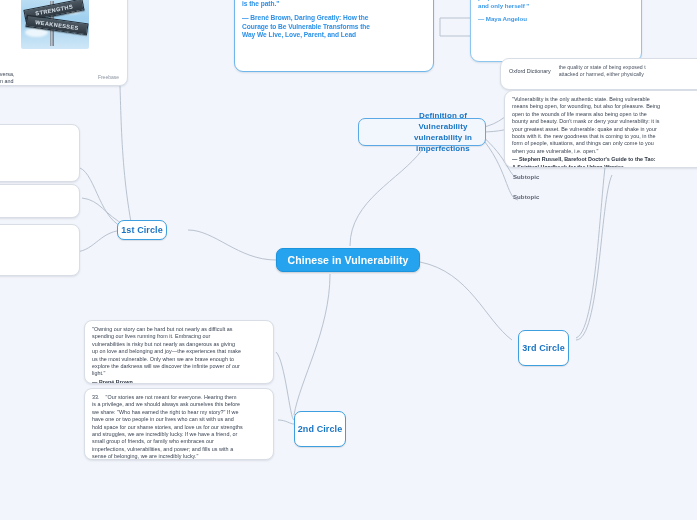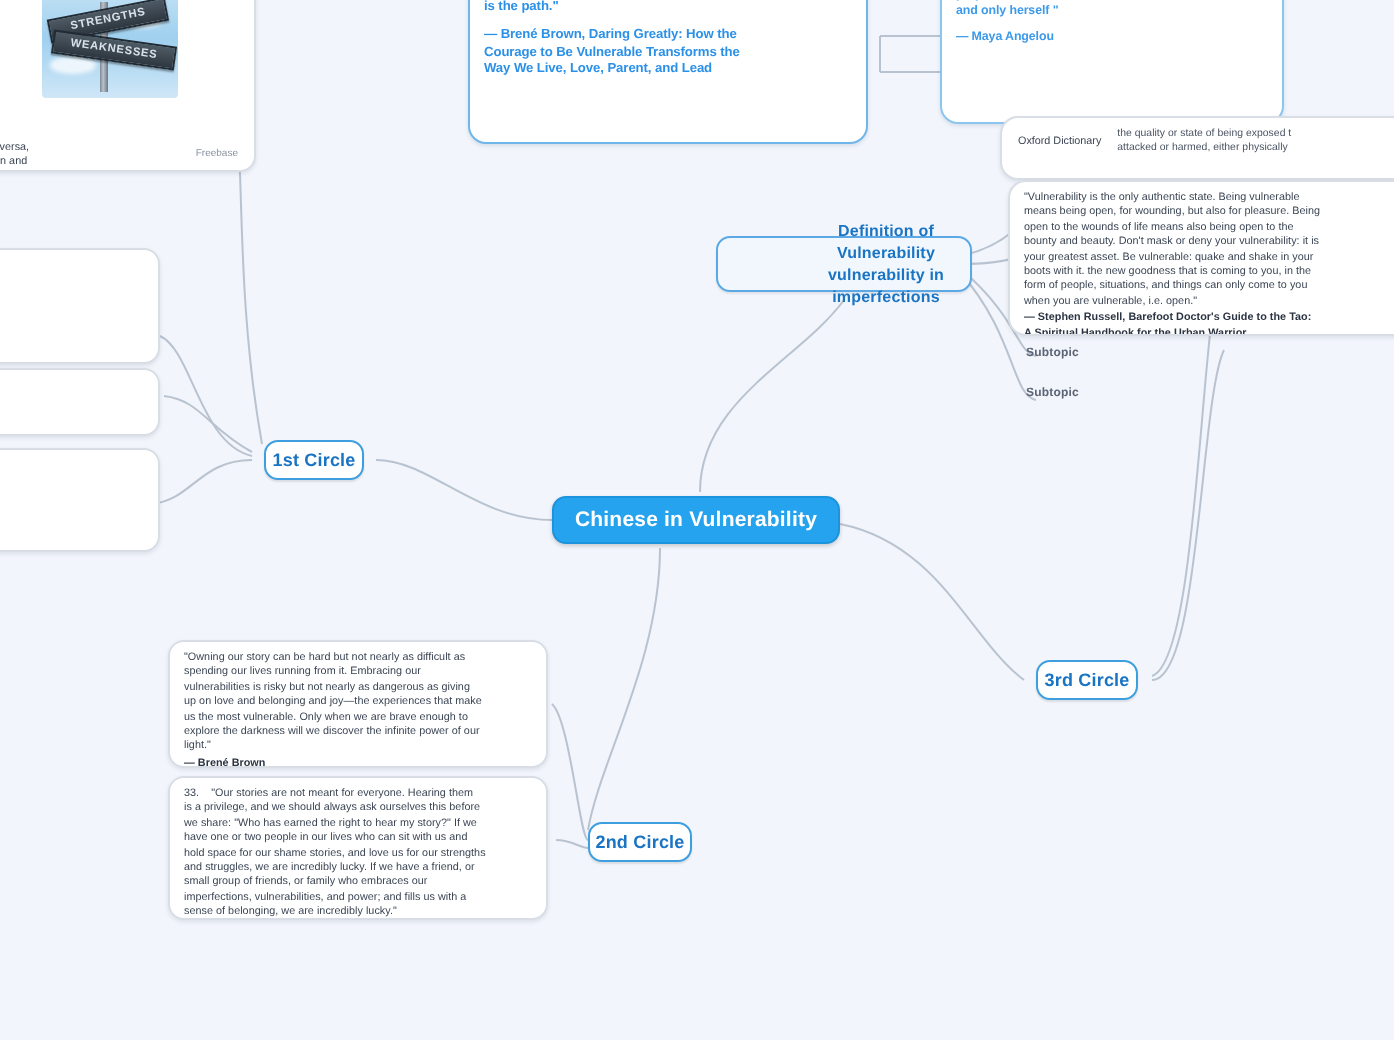--- a/index.html
+++ b/index.html
@@ -260,29 +260,29 @@
 sense of belonging, we are incredibly lucky."</div>
 
     </div>
   </div>
 
   <div class="node def-node" style="left:358px;top:118px;width:128px;height:28px;flex-direction:column;padding-left:48px;">
     <span>Definition of Vulnerability</span>
     <span>vulnerability in imperfections</span>
   </div>
 
-  <div class="node circle-node" style="left:132px;top:220px;width:50px;height:20px;">
+  <div class="node circle-node" style="left:117px;top:220px;width:50px;height:20px;">
     <span>1st Circle</span>
   </div>
 
   <div class="node central" style="left:276px;top:248px;width:144px;height:24px;">
     <span>Chinese in Vulnerability</span>
   </div>
 
-  <div class="node circle-node" style="left:518px;top:330px;width:51px;height:20px;">
+  <div class="node circle-node" style="left:518px;top:330px;width:51px;height:36px;">
     <span>3rd Circle</span>
   </div>
 
-  <div class="node circle-node" style="left:294px;top:411px;width:52px;height:20px;">
+  <div class="node circle-node" style="left:294px;top:411px;width:52px;height:36px;">
     <span>2nd Circle</span>
   </div>
 
 </div>
 
 </body></html>

